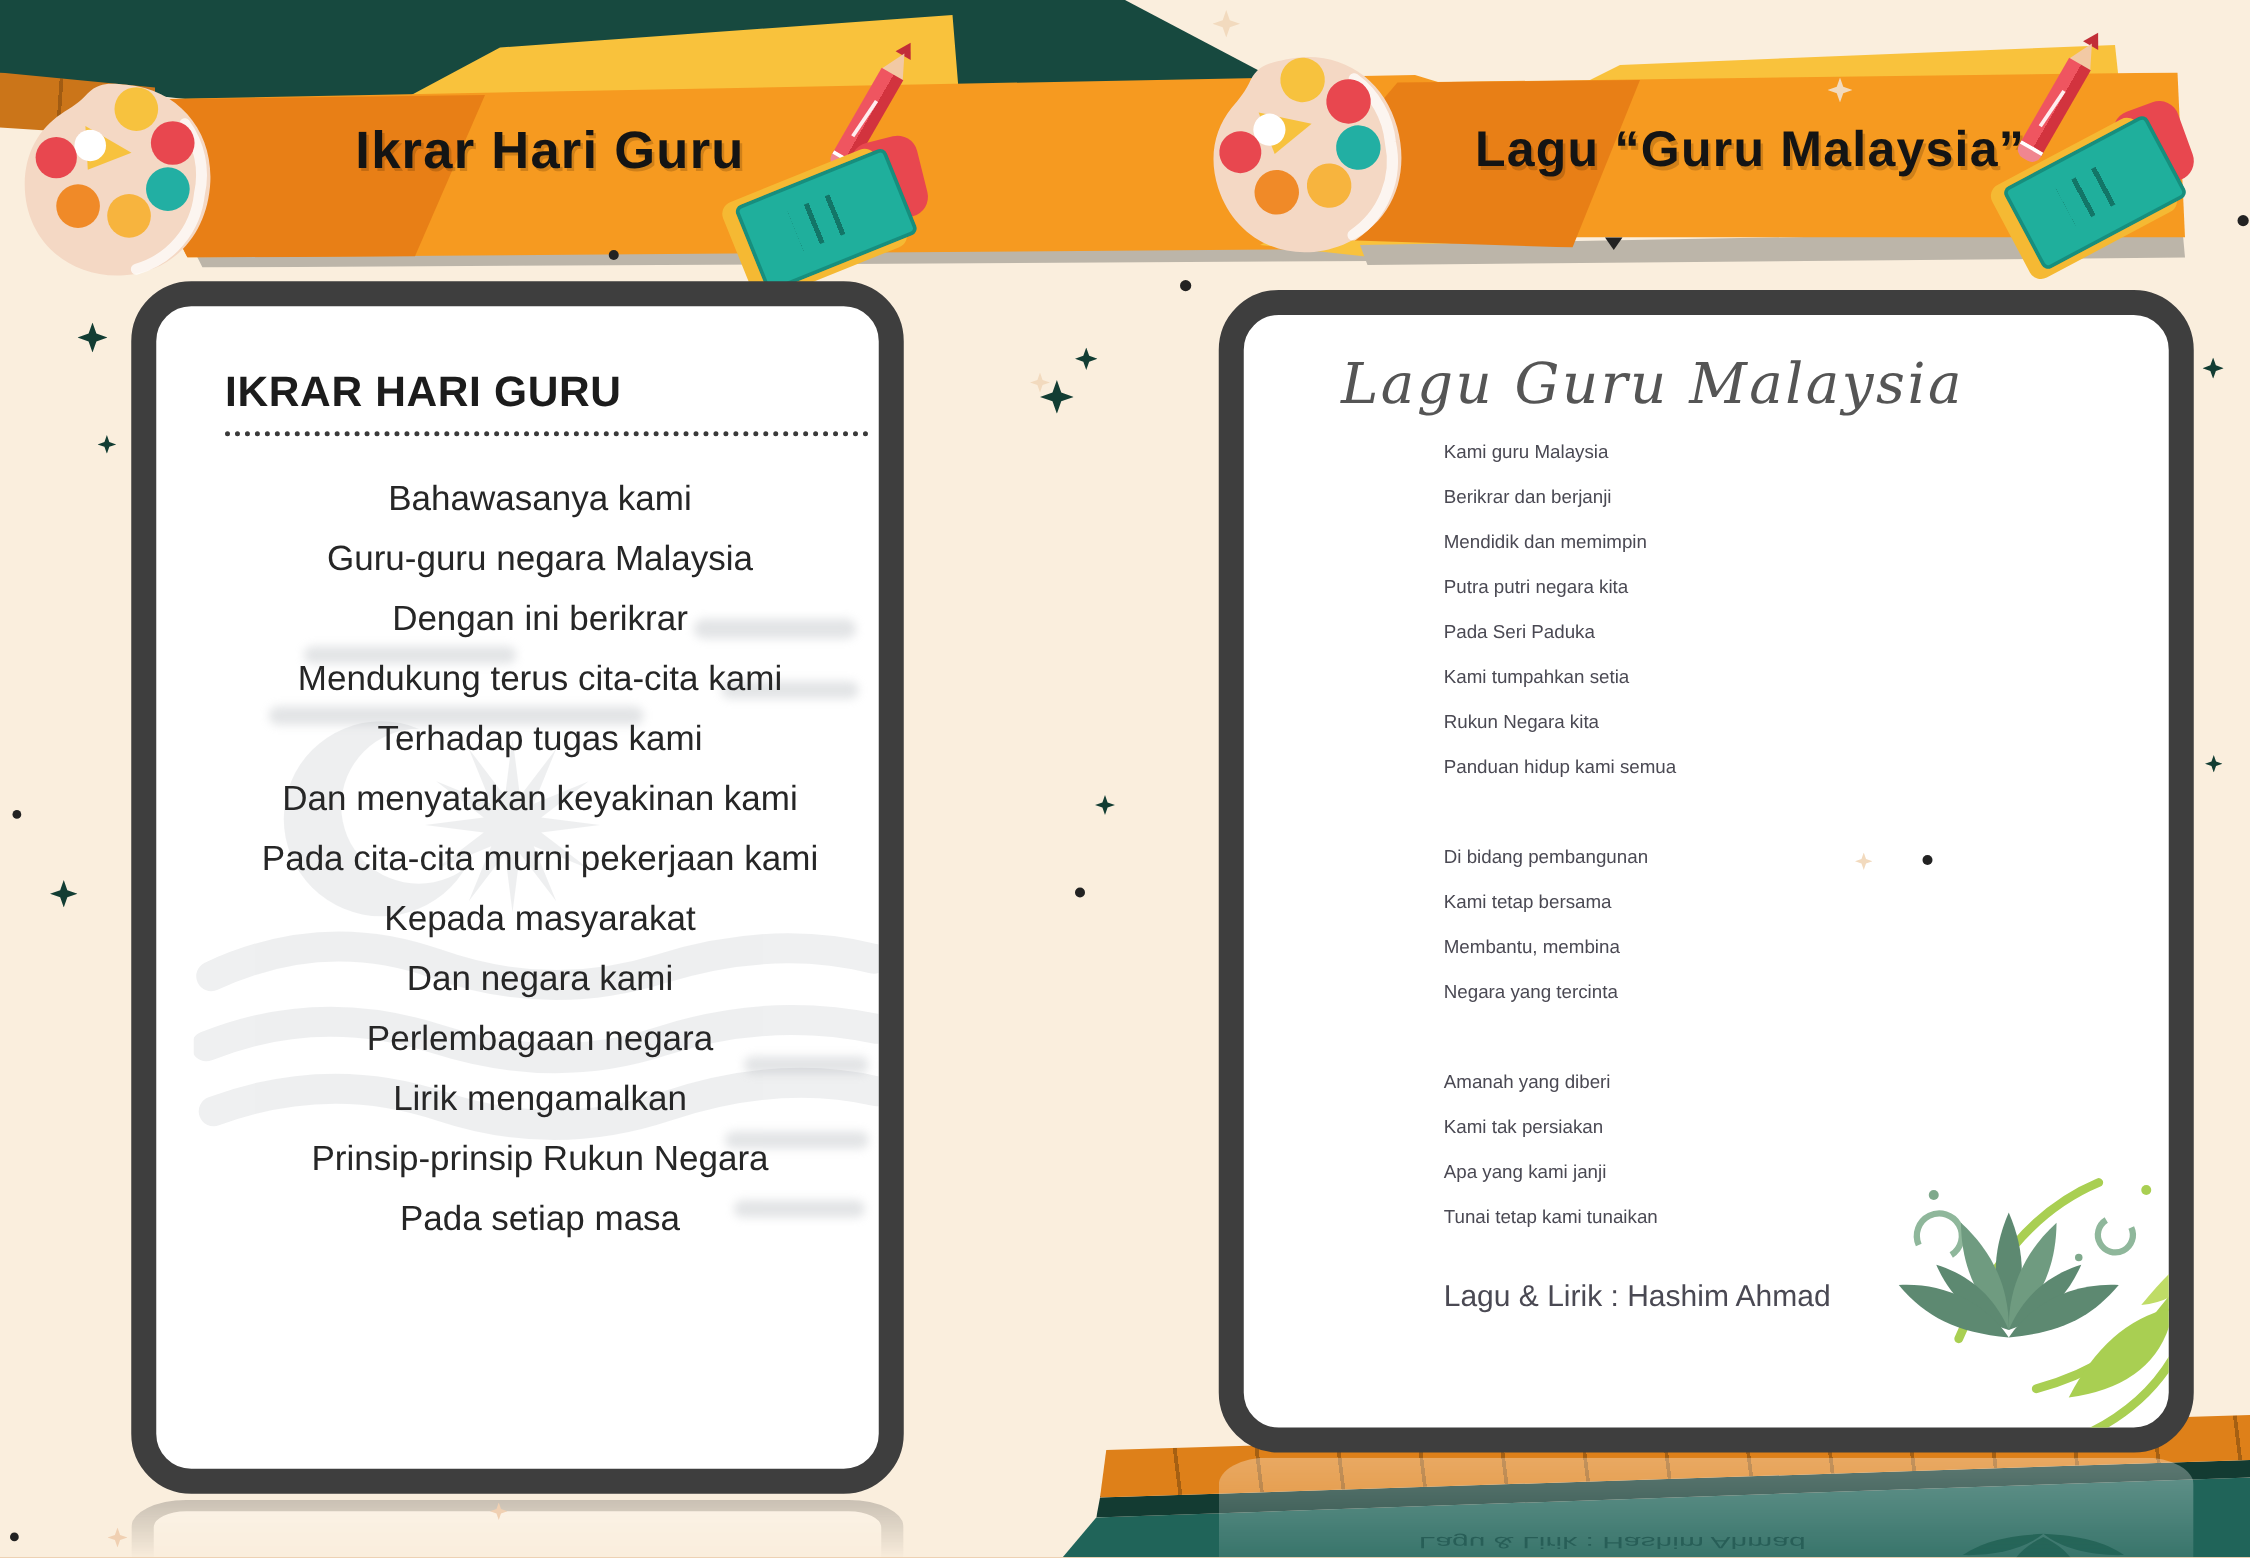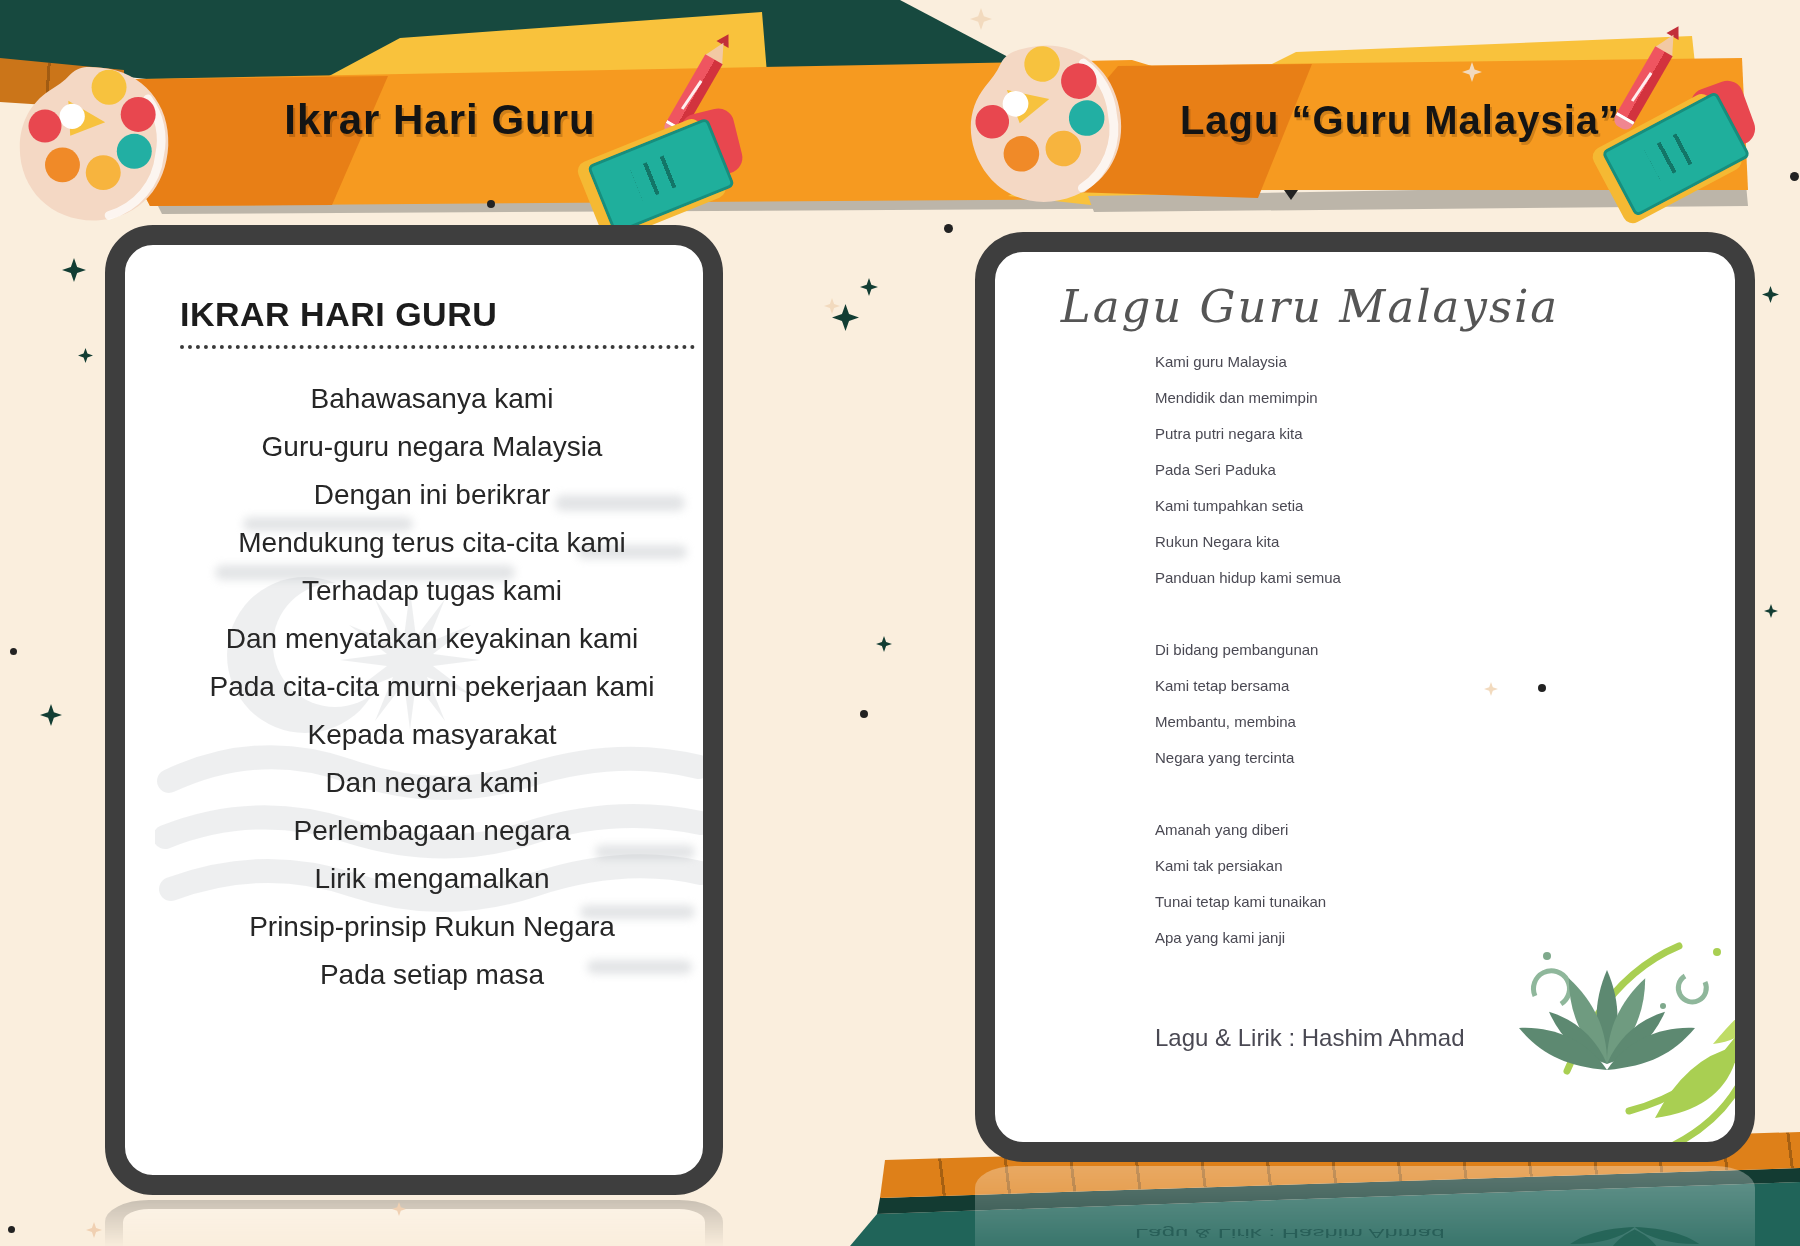--- a/index.html
+++ b/index.html
@@ -62,21 +62,21 @@
   .card{position:absolute;background:#fff;border:20px solid #3E3E3E;border-radius:48px;box-sizing:border-box;z-index:3;}
   .card-left{left:105px;top:225px;width:618px;height:970px;}
   .card-right{left:975px;top:232px;width:780px;height:930px;}
   .card-inner{position:absolute;inset:0;overflow:hidden;border-radius:26px;}
 
   .ikrar-heading{position:absolute;left:55px;top:50px;font-size:34px;font-weight:800;letter-spacing:.5px;color:#1c1c1c;}
   .dotted-line{position:absolute;left:55px;right:8px;top:66px;height:34px;border-bottom:4px dotted #3a3a3a;}
   .ikrar-lines{position:absolute;left:0;top:130px;width:100%;padding-left:36px;box-sizing:border-box;text-align:center;}
   .l-line{height:48px;line-height:48px;font-size:28px;color:#262626;white-space:nowrap;}
 
-  .lagu-heading{position:absolute;left:0;top:28px;width:100%;text-align:center;transform:translateX(-55px);
+  .lagu-heading{position:absolute;left:12px;top:28px;width:100%;text-align:center;transform:translateX(-55px);
     font-family:"DejaVu Serif","Liberation Serif",serif;font-style:italic;font-size:45px;color:#555;letter-spacing:2px;}
   .lagu-lines{position:absolute;left:160px;top:92px;}
   .r-line{height:36px;line-height:36px;font-size:15px;color:#4A4953;white-space:nowrap;}
   .r-credit{position:absolute;left:160px;top:768px;height:36px;line-height:36px;font-size:24px;color:#4A4953;white-space:nowrap;}
 
   .flag-watermark{position:absolute;left:30px;top:300px;opacity:.16;}
   .smudge{position:absolute;background:#aeb3b8;border-radius:8px;filter:blur(4px);opacity:.35;}
 
   .lotus{position:absolute;right:-22px;bottom:-14px;}
 
@@ -259,36 +259,37 @@
         </g>
         <circle cx="130" cy="100" r="4" fill="#7FA98C"></circle>
         <circle cx="300" cy="96" r="4" fill="#A9CF52"></circle>
         <circle cx="246" cy="150" r="3" fill="#7FA98C"></circle>
       </svg>
 
       <div class="lagu-heading">Lagu Guru Malaysia</div>
       <div class="lagu-lines">
 
       <div class="r-line">Kami guru Malaysia</div>
+          <div class="r-line">Berikrar dan berjanji</div>
           <div class="r-line">Mendidik dan memimpin</div>
           <div class="r-line">Putra putri negara kita</div>
           <div class="r-line">Pada Seri Paduka</div>
           <div class="r-line">Kami tumpahkan setia</div>
           <div class="r-line">Rukun Negara kita</div>
           <div class="r-line">Panduan hidup kami semua</div>
           <div class="r-line"></div>
           <div class="r-line">Di bidang pembangunan</div>
           <div class="r-line">Kami tetap bersama</div>
           <div class="r-line">Membantu, membina</div>
           <div class="r-line">Negara yang tercinta</div>
           <div class="r-line"></div>
           <div class="r-line">Amanah yang diberi</div>
           <div class="r-line">Kami tak persiakan</div>
+          <div class="r-line">Apa yang kami janji</div>
           <div class="r-line">Tunai tetap kami tunaikan</div>
-          <div class="r-line">Apa yang kami janji</div>
           <div class="r-line"></div>
         </div>
       <div class="r-credit">Lagu &amp; Lirik : Hashim Ahmad</div>
     </div>
   </div>
 
   <div class="reflection refl-left">
     <div class="ghost"></div>
   </div>
   <div class="reflection refl-right">

